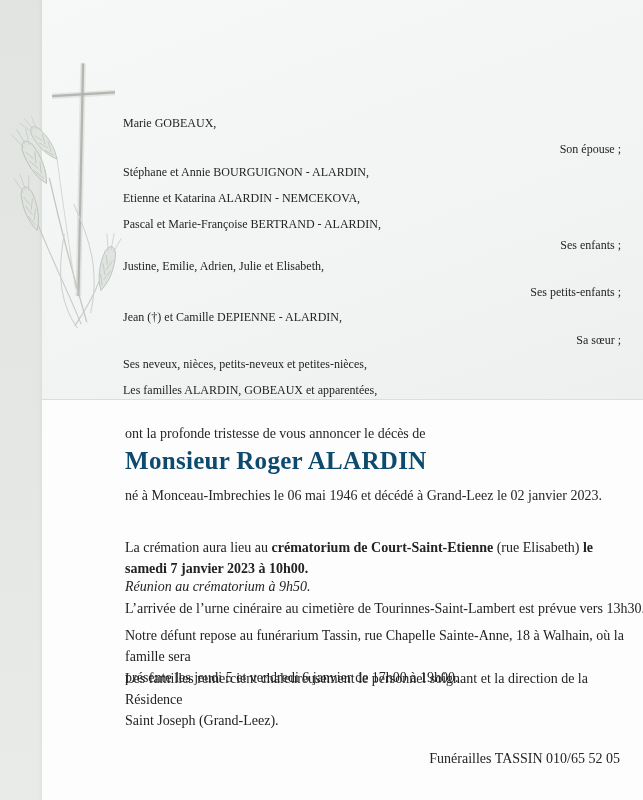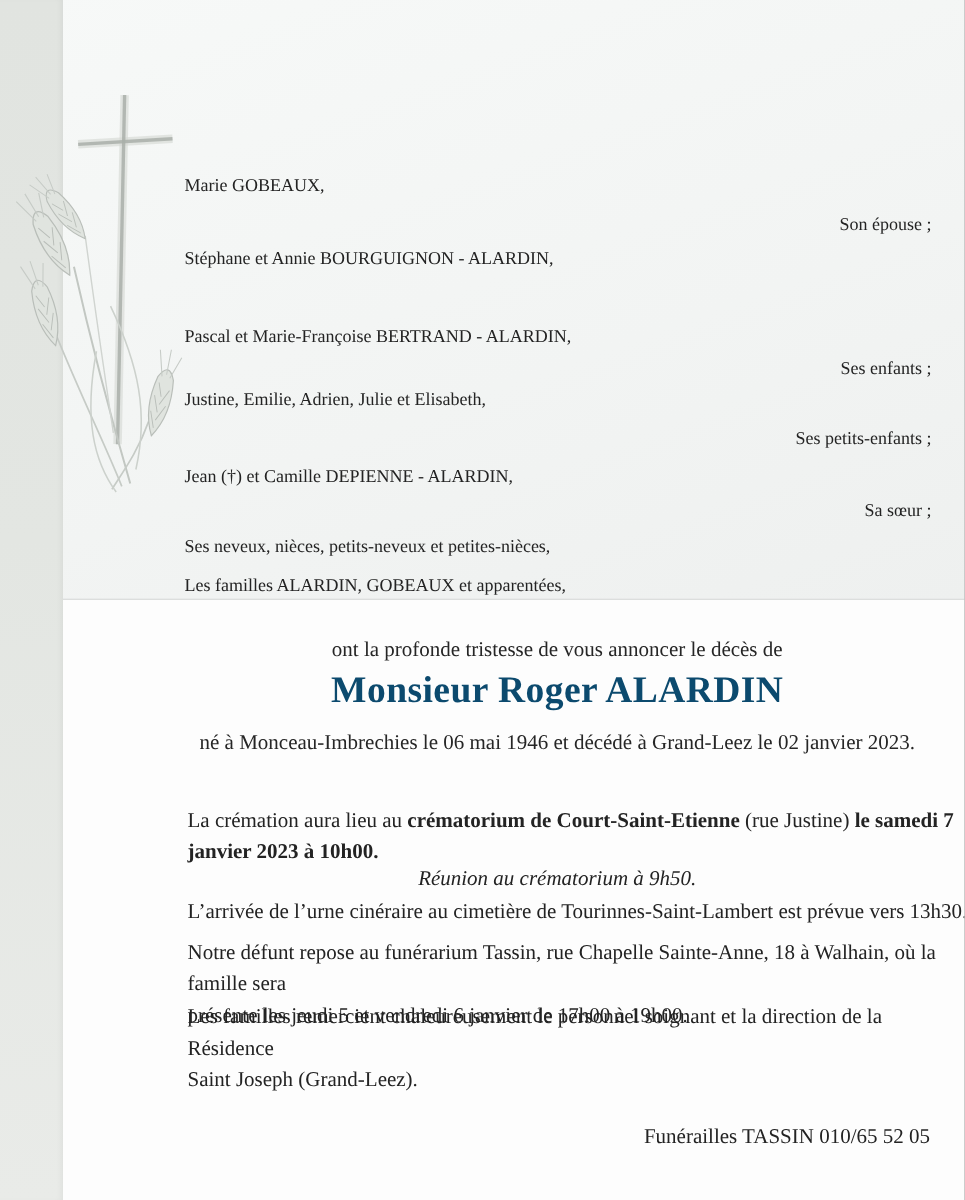--- a/index.html
+++ b/index.html
@@ -30,21 +30,21 @@
   .quote{
     position:absolute;top:24px;right:10px;
     text-align:right;font-style:italic;font-size:14px;line-height:19px;color:#2c2c2c;
   }
   .fam-line{
     position:absolute;font-size:12px;line-height:18px;white-space:nowrap;color:#232323;
   }
   .fam-left{left:123px;}
   .fam-right{right:22px;text-align:right;}
   .center-block{
-    position:absolute;left:125px;width:493px;text-align:center;
+    position:absolute;left:125px;width:493px;text-align:left;
   }
   .intro{top:426px;font-size:14px;}
   .deceased{
     top:446px;font-size:25px;font-weight:bold;color:#0c4a6e;letter-spacing:0.3px;line-height:30px;
   }
   .birthdeath{top:488px;font-size:14px;}
   .para{
     position:absolute;left:125px;width:513px;font-size:14px;line-height:21px;color:#232323;
   }
   .cremation{top:537px;}
@@ -91,34 +91,35 @@
     <use href="#ear" transform="translate(41,138) rotate(-28)"></use>
     <use href="#ear" transform="translate(52,112) rotate(-38) scale(0.85)"></use>
     <use href="#ear" transform="translate(31,188) rotate(-16) scale(0.95)"></use>
     <use href="#ear" transform="translate(99,252) rotate(14) scale(0.95)"></use>
   </svg>
 
 
   <div class="fam-line fam-left" style="top:114px">Marie GOBEAUX,</div>
   <div class="fam-line fam-right" style="top:140px">Son épouse ;</div>
   <div class="fam-line fam-left" style="top:163px">Stéphane et Annie BOURGUIGNON - ALARDIN,</div>
+  <div class="fam-line fam-left" style="top:189px">Etienne et Katarina ALARDIN - NEMCEKOVA,</div>
   <div class="fam-line fam-left" style="top:215px">Pascal et Marie-Françoise BERTRAND - ALARDIN,</div>
   <div class="fam-line fam-right" style="top:236px">Ses enfants ;</div>
   <div class="fam-line fam-left" style="top:257px">Justine, Emilie, Adrien, Julie et Elisabeth,</div>
   <div class="fam-line fam-right" style="top:283px">Ses petits-enfants ;</div>
   <div class="fam-line fam-left" style="top:308px">Jean (†) et Camille DEPIENNE - ALARDIN,</div>
   <div class="fam-line fam-right" style="top:331px">Sa sœur ;</div>
   <div class="fam-line fam-left" style="top:355px">Ses neveux, nièces, petits-neveux et petites-nièces,</div>
   <div class="fam-line fam-left" style="top:381px">Les familles ALARDIN, GOBEAUX et apparentées,</div>
 
   <div class="center-block intro">ont la profonde tristesse de vous annoncer le décès de</div>
   <div class="center-block deceased">Monsieur Roger ALARDIN</div>
   <div class="center-block birthdeath">né à Monceau-Imbrechies le 06 mai 1946 et décédé à Grand-Leez le 02 janvier 2023.</div>
 
-  <div class="para cremation"><span>La crémation aura lieu au </span><span class="bold">crématorium de Court-Saint-Etienne</span><span> (rue Justine) </span><span class="bold">le samedi 7 janvier 2023 à 10h00.</span></div>
+  <div class="para cremation"><span>La crémation aura lieu au </span><span class="bold">crématorium de Court-Saint-Etienne</span><span> (rue Elisabeth) </span><span class="bold">le samedi 7 janvier 2023 à 10h00.</span></div>
 
   <div class="para reunion center-block" style="left:125px;width:493px">Réunion au crématorium à 9h50.</div>
 
   <div class="para urn">L’arrivée de l’urne cinéraire au cimetière de Tourinnes-Saint-Lambert est prévue vers 13h30.</div>
 
   <div class="para repose">
     <span class="pline">Notre défunt repose au funérarium Tassin, rue Chapelle Sainte-Anne, 18 à Walhain, où la famille sera</span>
     <span class="pline">présente les jeudi 5 et vendredi 6 janvier de 17h00 à 19h00.</span>
   </div>
 

